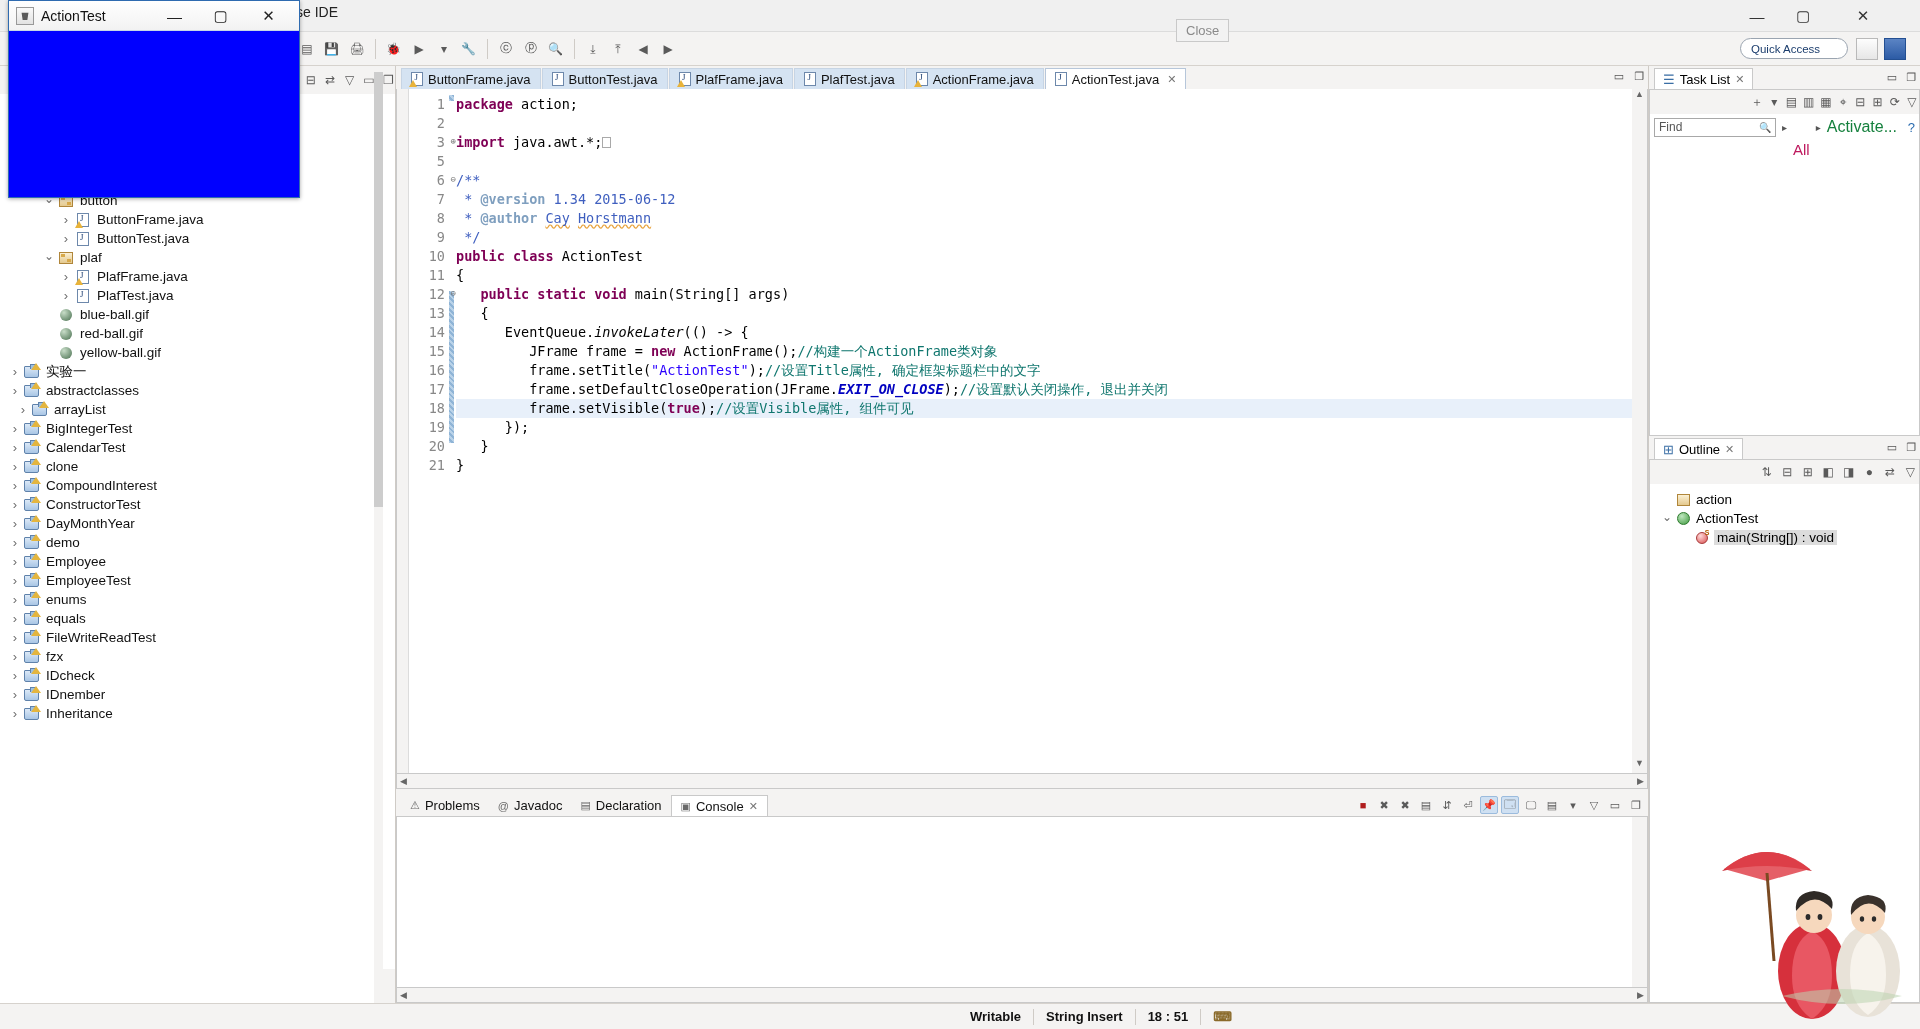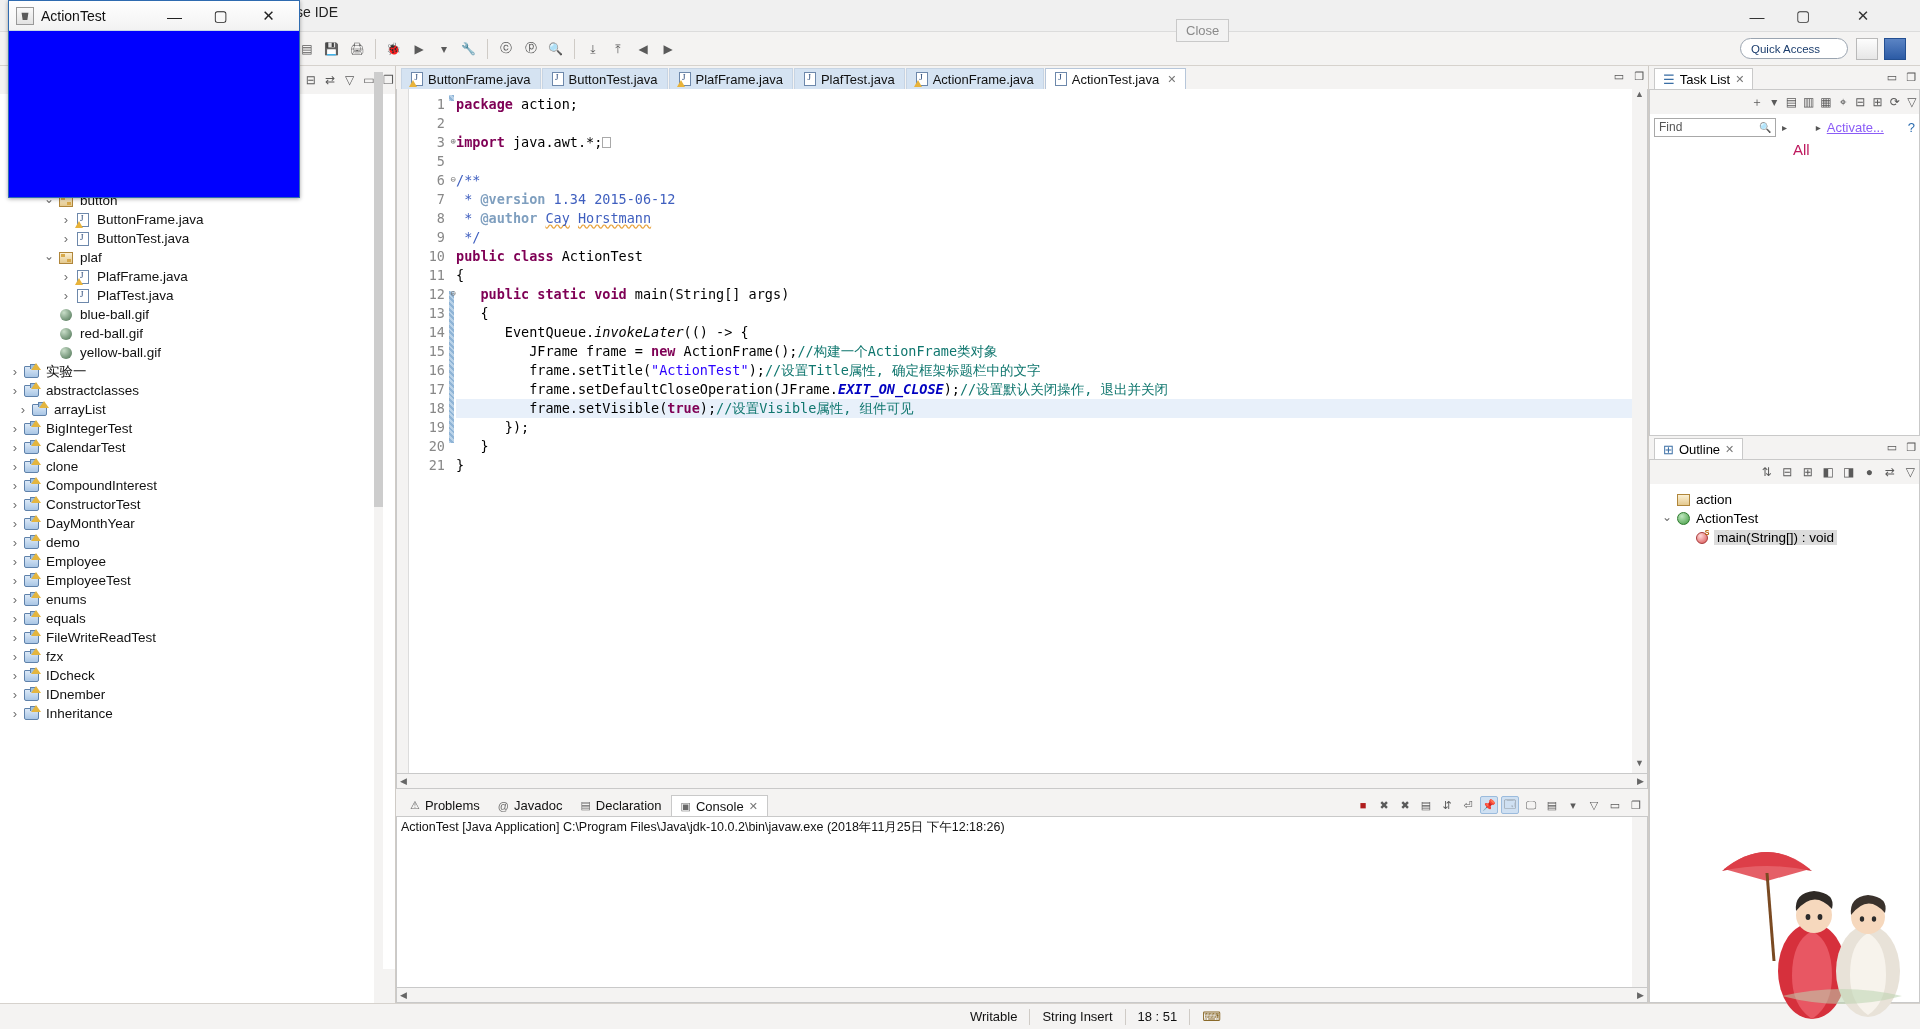--- a/index.html
+++ b/index.html
@@ -144,30 +144,30 @@
   .rp-section { display: flex; flex-direction: column; }
   .rp-tabs { height: 23px; display: flex; align-items: flex-end; padding-left: 5px; position: relative; }
   .rp-tab { height: 21px; display:flex; align-items:center; gap:5px; padding: 0 8px; font-size: 13px; background:#fff; border:1px solid #c9c9c9; border-bottom:none; }
   .rp-tabs-right { position:absolute; right:4px; top:5px; display:flex; gap:9px; color:#555; font-size:11px;}
   .rp-toolbar { height: 24px; background: #f4f3f2; display:flex; align-items:center; gap:3px; padding-left: 108px;}
   .rp-body { background: #fff; border: 1px solid #c9c9c9; }
   .find-row { height: 26px; display: flex; align-items: center; gap: 6px; padding: 0 4px; background:#fff;}
   .find-box { width: 122px; height: 19px; border:1px solid #a8a8a8; background:#fff; display:flex; align-items:center; padding-left:4px; font-size:12px; color:#555;}
   .find-box .mag { margin-left:auto; margin-right:3px; color:#666; font-size:10px;}
   .find-all { color:#be185d; font-size:15px;margin-top:45px; }
-  .find-act { color:#8b5cf6; font-size:13px; text-decoration: underline; }
+  .find-act { color:#15803d; font-size:16px; }
   .ol-row { height: 19px; display:flex; align-items:center; font-size:13.5px; padding-left:8px; }
   .ol-row.sel .ol-lab { background:#dcdcdc; padding: 0 3px;}
   .i-pkgdecl { width:13px;height:12px;background:linear-gradient(#fbf0d4,#e4c98e);border:1px solid #b0863a;}
   .i-class { width:13px;height:13px;border-radius:50%;background:radial-gradient(circle at 35% 30%,#bfe7bf,#3f9a3f);border:1px solid #2d7a2d;}
   .i-method { width:12px;height:12px;border-radius:50%;background:radial-gradient(circle at 35% 30%,#ffd9d9,#d85050);border:1px solid #a83a3a; position:relative;}
   .i-method::after{content:"S";position:absolute;right:-3px;top:-4px;font-size:7px;color:#b35c00;font-weight:bold;}
 
   
-  .status-bar { height: 26px; background: #f4f3f2; border-top: 1px solid #d6d2cd; display:flex; align-items:center; font-size: 13px; color: #111; }
+  .status-bar { height: 26px; background: #f4f3f2; border-top: 1px solid #d6d2cd; display:flex; align-items:center; font-size: 13px; color: #111; font-weight: bold; }
   .sb-cell { padding: 0 12px; }
   .sb-writable { margin-left: 958px; }
   .sb-sep { width:1px; height:16px; background:#cfcbc6; }
 
   
   .swing-win {
     position: absolute; left: 8px; top: 0; width: 292px; height: 198px;
     border: 1px solid #2f6bb0; background: #0000ff; box-shadow: 0 1px 4px rgba(0,0,0,.35);
     z-index: 50;
   }
@@ -591,21 +591,20 @@
               <span class="ct-ico on">🗔</span>
               <span class="ct-ico">🖵</span>
               <span class="ct-ico">▤</span>
               <span class="ct-ico">▾</span>
               <span class="ct-ico">▽</span>
               <span class="ct-ico">▭</span>
               <span class="ct-ico">❐</span>
             </div>
           </div>
           <div class="console-body">
-            <div class="console-head">ActionTest [Java Application] C:\Program Files\Java\jdk-10.0.2\bin\javaw.exe (2018年11月25日 下午12:18:26)</div>
             <div class="console-vscroll"></div>
           </div>
           <div class="console-hscroll">
             <span>◀</span>
             <span>▶</span>
           </div>
         </div>
       </div>
 
       <div class="right-panel">

